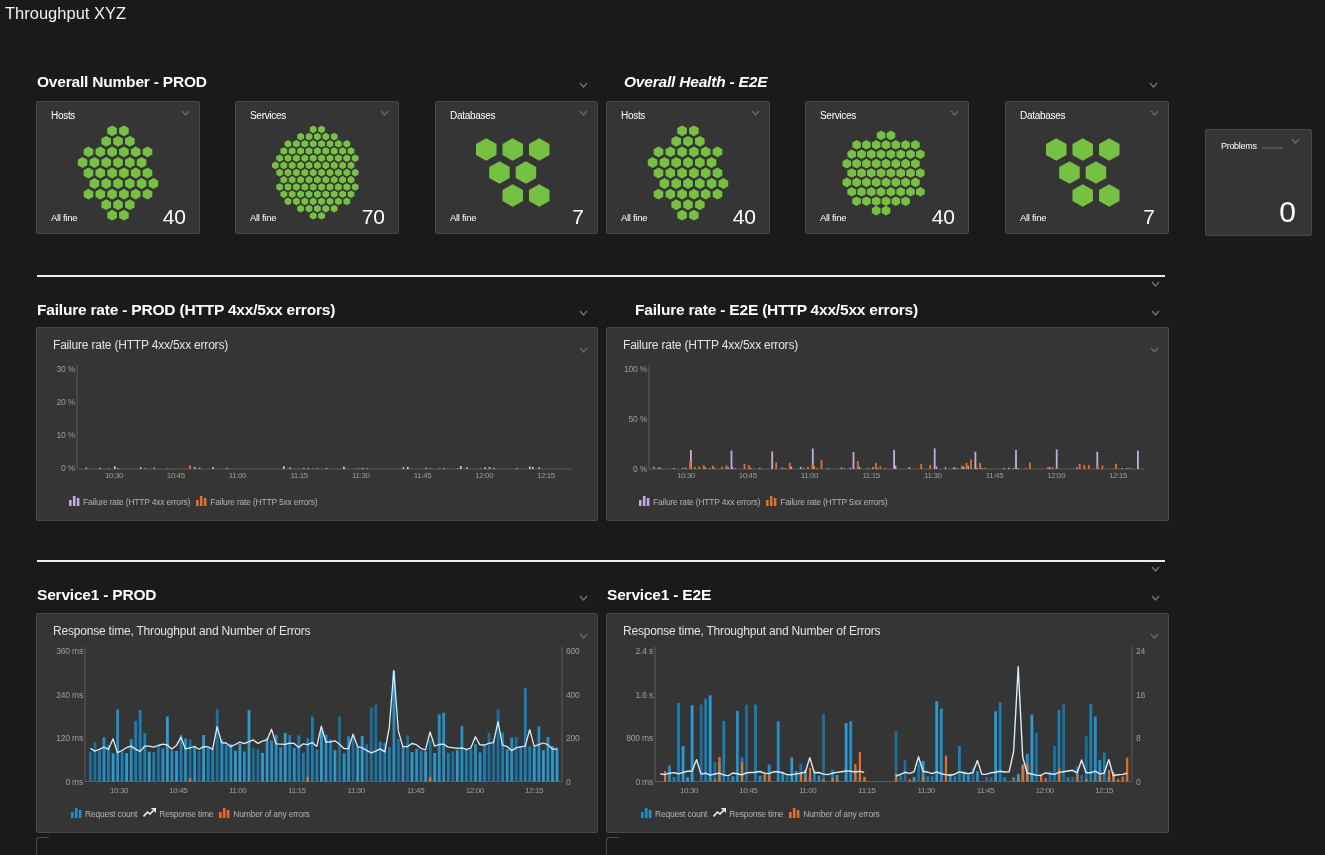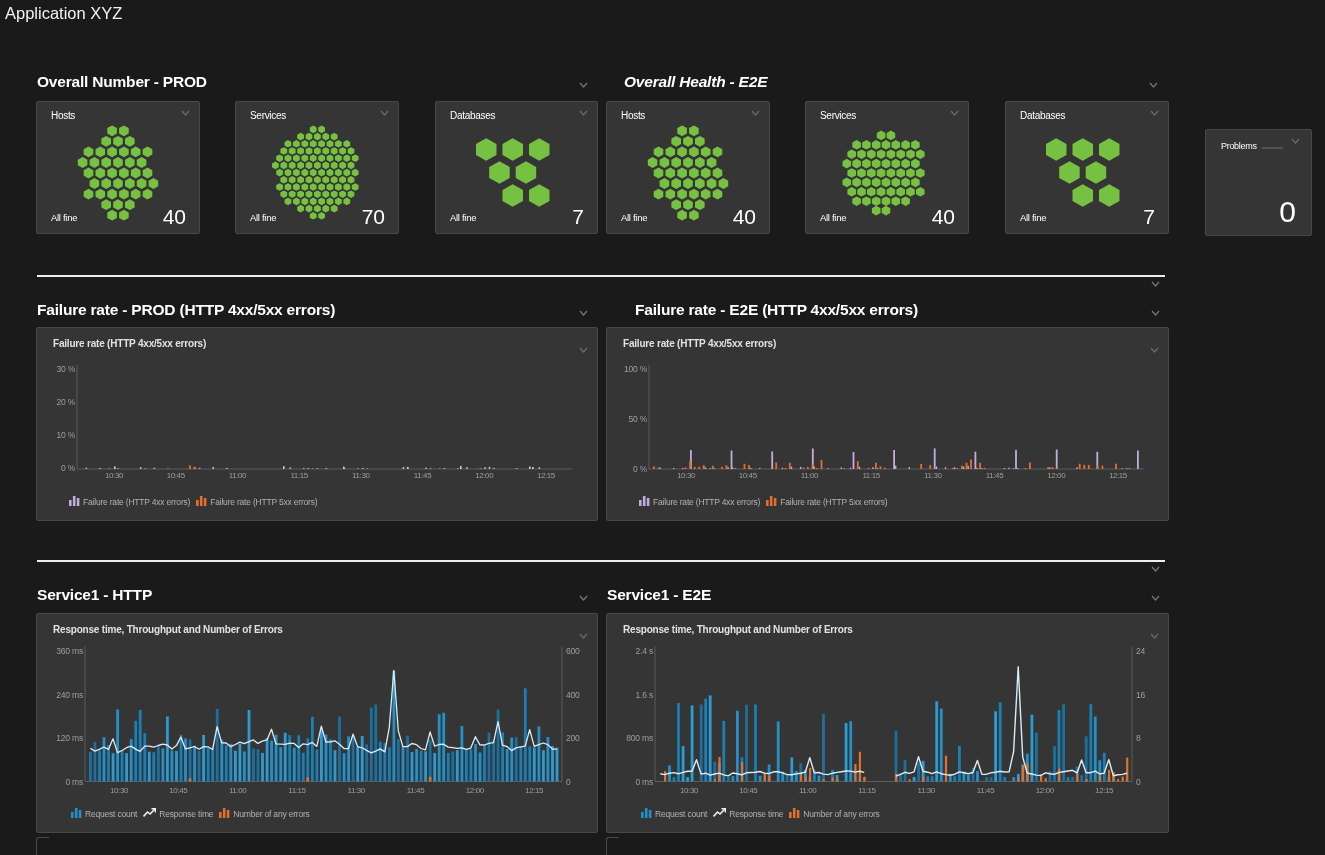--- a/index.html
+++ b/index.html
@@ -1,24 +1,24 @@
 <!DOCTYPE html>
 <html><head><meta charset="utf-8"><style>
 html,body{margin:0;padding:0;background:#1a1a1a;}
 body{font-family:'Liberation Sans',sans-serif;width:1325px;height:855px;position:relative;overflow:hidden;}
 .tile{position:absolute;background:#353535;border:1px solid #484848;border-radius:2px;box-sizing:border-box;}
 .sech{position:absolute;color:#fff;font-size:15.5px;font-weight:bold;letter-spacing:-0.2px;}
 .tlabel{position:absolute;color:#fff;font-size:10px;font-weight:normal;letter-spacing:-0.3px;}
 .allfine{position:absolute;color:#fff;font-size:9.5px;font-weight:normal;letter-spacing:-0.3px;}
 .num{position:absolute;color:#fff;font-size:21px;}
-.ctitle{position:absolute;color:#e2e2e2;font-size:10px;font-weight:bold;letter-spacing:-0.2px;}
+.ctitle{position:absolute;color:#e2e2e2;font-size:12px;font-weight:normal;letter-spacing:-0.2px;}
 .leg{position:absolute;color:#b2b2b2;font-size:8.5px;letter-spacing:-0.2px;white-space:nowrap;}
 .divider{position:absolute;height:2px;background:#ececec;}
 </style></head><body>
-<div style="position:absolute;left:5px;top:4px;color:#f2f2f2;font-size:16.5px;">Application XYZ</div>
+<div style="position:absolute;left:5px;top:4px;color:#f2f2f2;font-size:16.5px;">Throughput XYZ</div>
 <div class="sech" style="left:37px;top:73px;">Overall Number - PROD</div>
 <div class="sech" style="left:624px;top:73px;font-style:italic;">Overall Health - E2E</div>
 <svg style="position:absolute;left:579px;top:82px" width="9" height="6">
     <polyline points="1,1 4.5,5 8,1" fill="none" stroke="#757575" stroke-width="1.3"></polyline>
   </svg>
 <svg style="position:absolute;left:1149px;top:82px" width="9" height="6">
     <polyline points="1,1 4.5,5 8,1" fill="none" stroke="#757575" stroke-width="1.3"></polyline>
   </svg>
 <div class="tile" style="left:36px;top:101px;width:164px;height:133px;"></div>
 <div class="tlabel" style="left:51px;top:110px;">Hosts</div>
@@ -300,21 +300,21 @@
       </svg><span style="margin-left:3px;margin-right:6px;">Failure rate (HTTP 4xx errors)</span><svg width="11" height="10" style="vertical-align:-1px">
         <rect x="0" y="4" width="2.6" height="6" fill="#e2702b"></rect>
         <rect x="3.9" y="0" width="2.6" height="10" fill="#e2702b"></rect>
         <rect x="7.8" y="2" width="2.6" height="8" fill="#e2702b"></rect>
       </svg><span style="margin-left:3px;">Failure rate (HTTP 5xx errors)</span></div>
   </div>
 <div class="divider" style="left:37px;top:560px;width:1128px;"></div>
 <svg style="position:absolute;left:1151px;top:566px" width="9" height="6">
     <polyline points="1,1 4.5,5 8,1" fill="none" stroke="#757575" stroke-width="1.3"></polyline>
   </svg>
-<div class="sech" style="left:37px;top:586px;">Service1 - HTTP</div>
+<div class="sech" style="left:37px;top:586px;">Service1 - PROD</div>
 <div class="sech" style="left:607px;top:586px;">Service1 - E2E</div>
 <svg style="position:absolute;left:579px;top:595px" width="9" height="6">
     <polyline points="1,1 4.5,5 8,1" fill="none" stroke="#757575" stroke-width="1.3"></polyline>
   </svg>
 <svg style="position:absolute;left:1151px;top:595px" width="9" height="6">
     <polyline points="1,1 4.5,5 8,1" fill="none" stroke="#757575" stroke-width="1.3"></polyline>
   </svg>
 <div class="tile" style="left:36px;top:613px;width:562px;height:220px;">
     <svg width="562" height="220" style="position:absolute;left:0;top:0;font-family:'Liberation Sans',sans-serif">
       <line x1="48" y1="32.5" x2="48" y2="167.5" stroke="#5c5c5c" stroke-width="1"></line>

